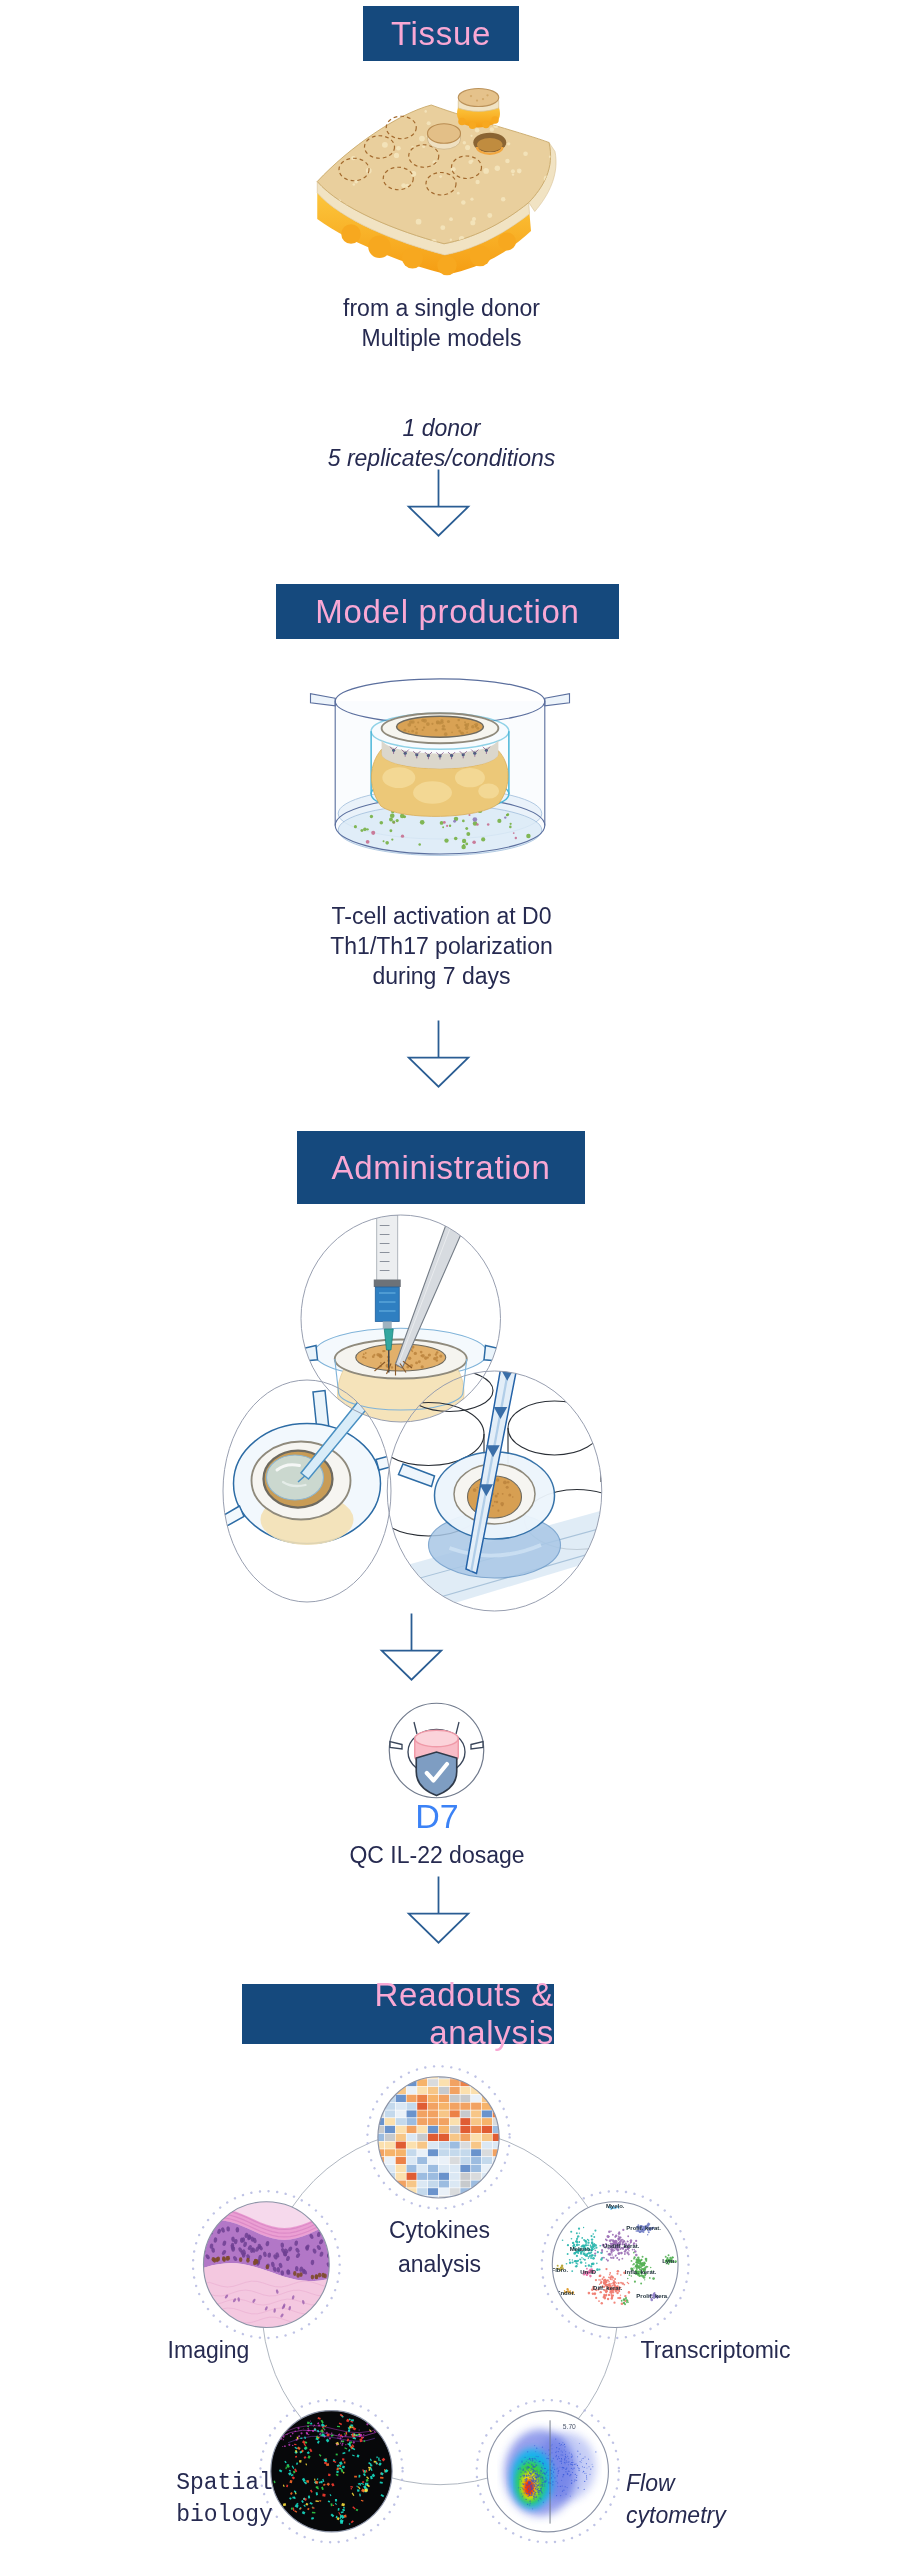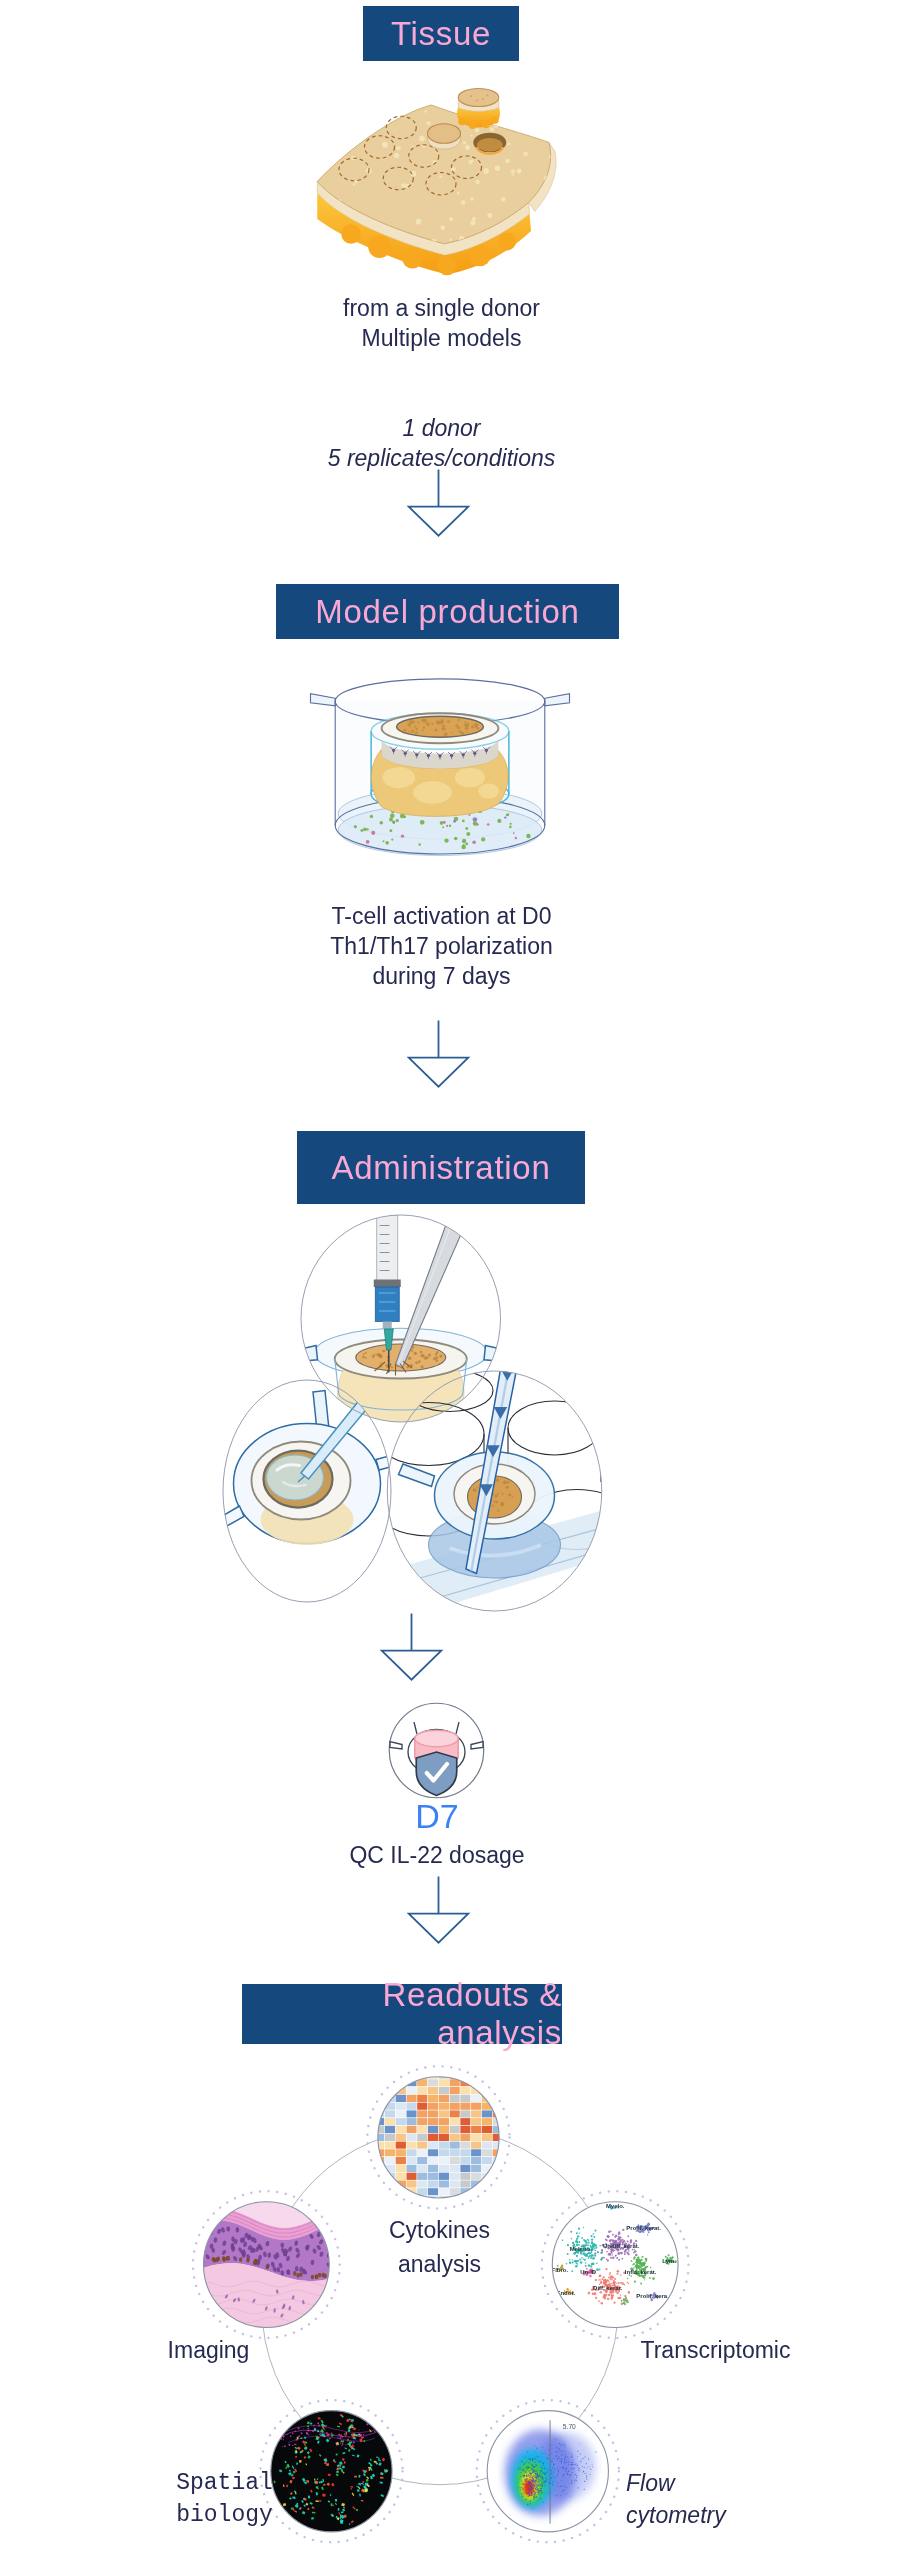--- a/index.html
+++ b/index.html
@@ -593,21 +593,21 @@
   </svg>
 
   <div class="d7txt" style="left:362px;top:1797px;width:150px;">D7</div>
   <div class="cap" style="left:287px;top:1840px;width:300px;">QC IL-22 dosage</div>
 
   <svg class="arrowsvg" style="left:405px;top:1875px;" width="67" height="70" viewBox="0 0 90 94">
     <line x1="45" y1="2" x2="45" y2="52"></line>
       <polygon points="5,52 85,52 45,91"></polygon>
   </svg>
 
-  <div class="hdr" style="left:242px;top:1984px;width:312px;height:60px;padding-left:8px;">
+  <div class="hdr" style="left:242px;top:1984px;width:312px;height:60px;">
     <span>Readouts &amp; analysis</span>
   </div>
 
   <svg style="left:67px;top:2061px;" width="764" height="515" viewBox="0 0 1020 688">
     <defs>
       <clipPath id="cHeat">
           <circle cx="496" cy="102" r="81"></circle>
         </clipPath>
       <clipPath id="cTsne">
           <circle cx="732" cy="272" r="84"></circle>

